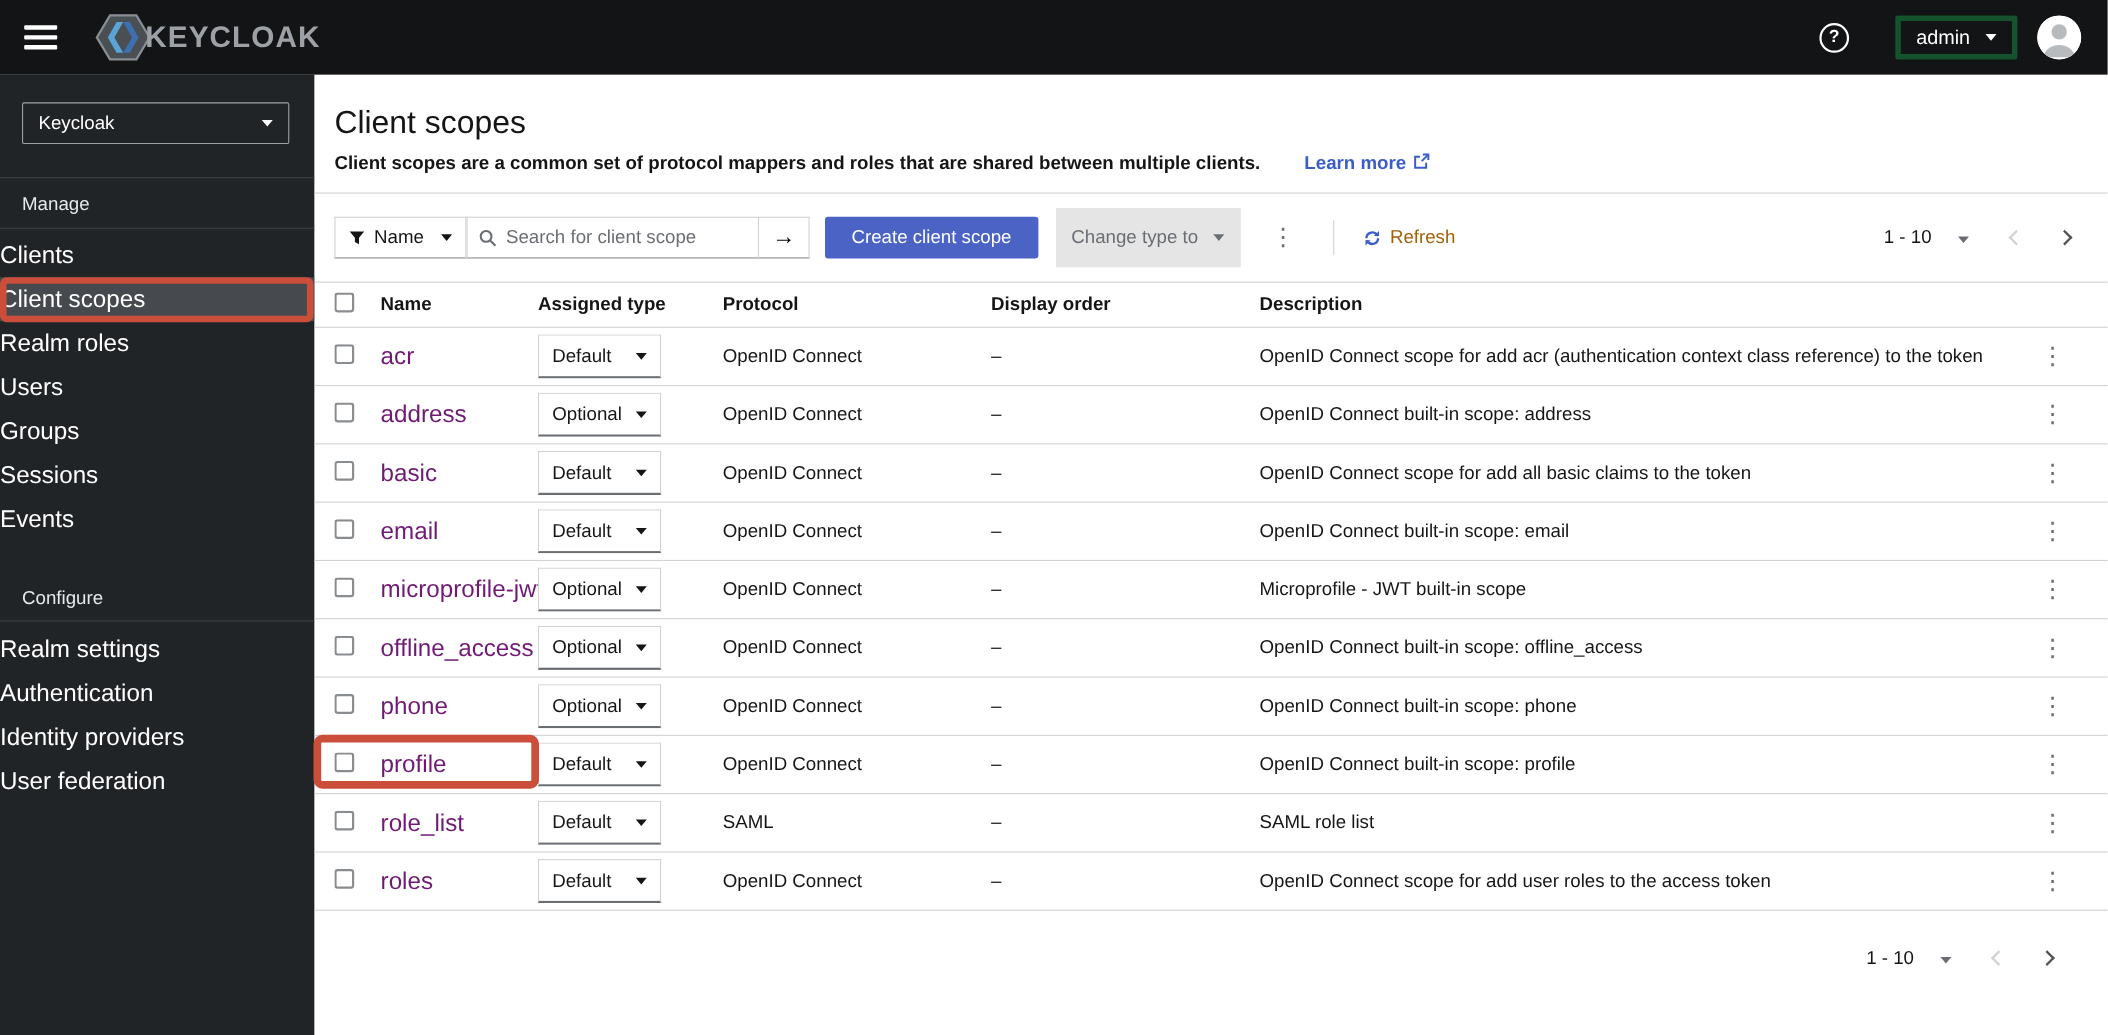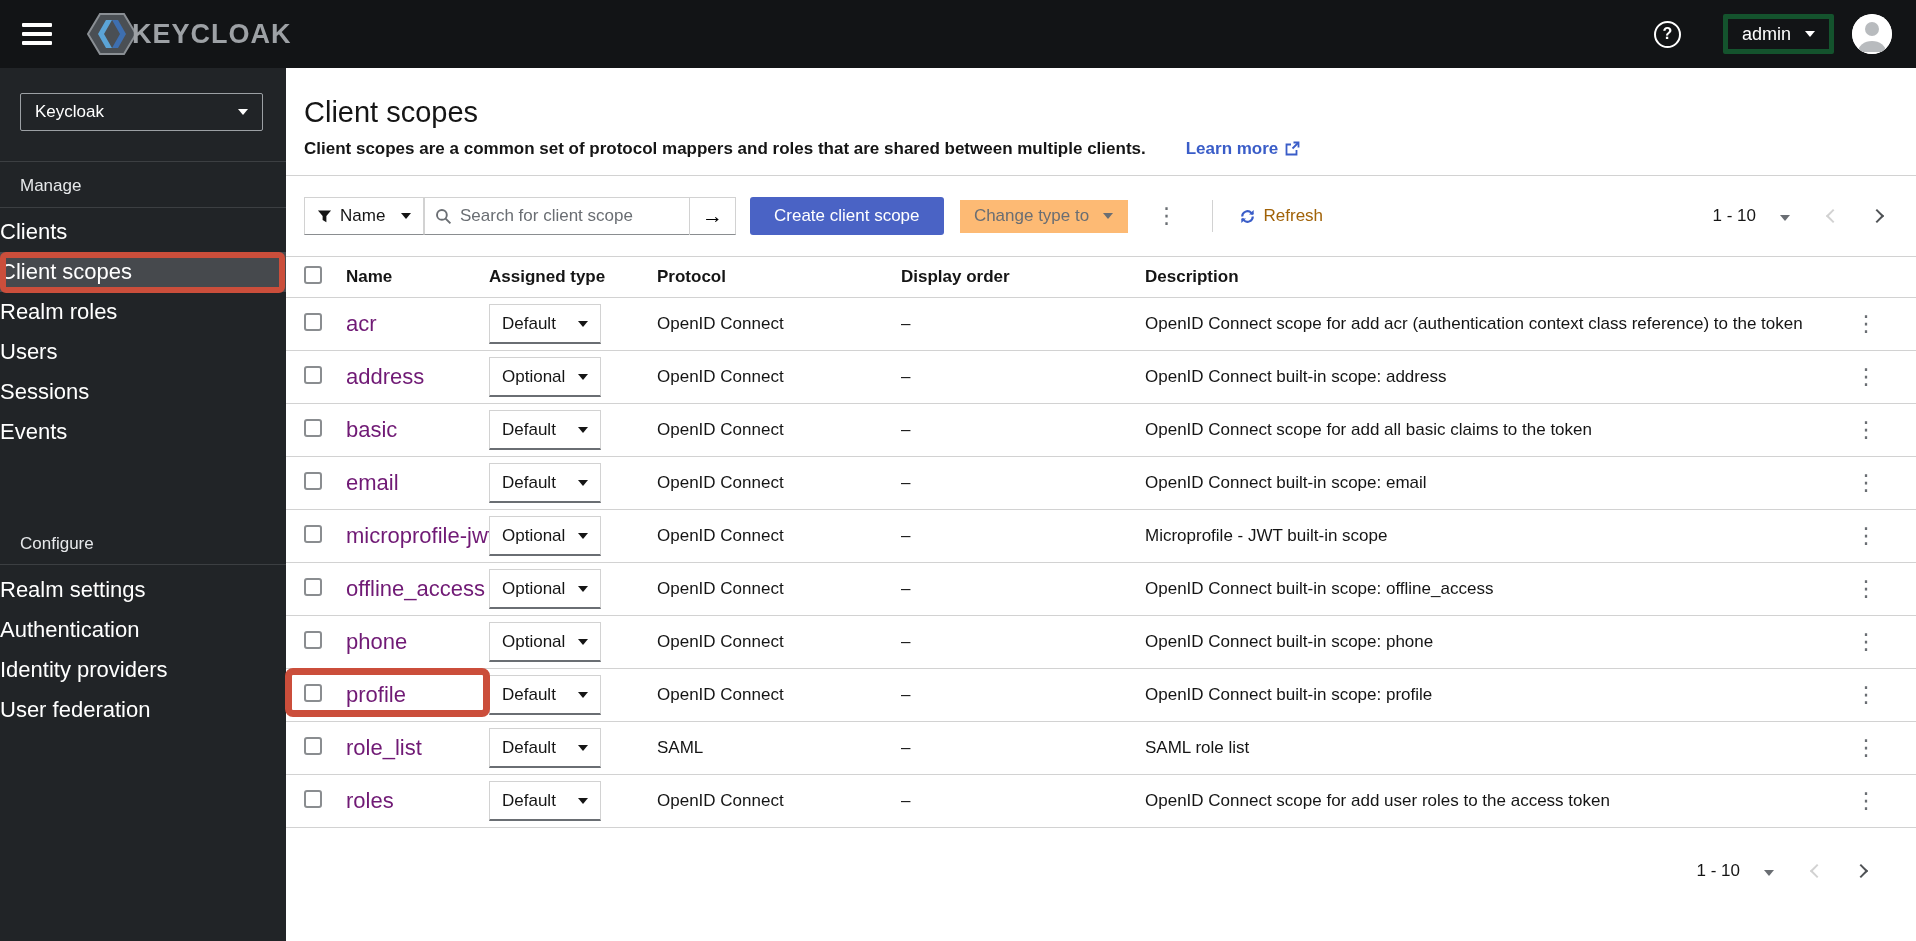--- a/index.html
+++ b/index.html
@@ -35,42 +35,42 @@
   .nav-list { position:absolute; left:0; width:286px; }
   .nav-item { height:40px; display:flex; align-items:center; color:#fff;
               font-size:22px; cursor:pointer; }
   .nav-item.selected { background:#46494d; }
 
   
   .main { position:absolute; left:286px; top:68px; width:1630px; height:873px; background:#fff; }
   .page-title { position:absolute; left:18px; top:28px; font-size:29px; font-weight:500; }
   .page-desc { position:absolute; left:18px; top:71px; font-size:17px; display:flex; align-items:center;font-weight:bold; }
   .learn-more { color:#3a5dc8; text-decoration:none; margin-left:40px; display:inline-flex;
-                align-items:center; gap:6px; }
+                align-items:flex-start; gap:6px; }
   .hdr-div { position:absolute; left:0; top:107px; width:1630px; border-top:1px solid #d2d2d2; }
 
   
   .toolbar { position:absolute; left:18px; top:129px; height:38px; display:flex; align-items:center; }
   .filter-dd { width:120px; height:38px; background:#fff; border:1px solid #d2d2d2;
                border-bottom-color:#8a8d90; display:flex; align-items:center; padding:0 12px;
                gap:8px; font-size:17px; }
   .filter-dd .caret { margin-left:auto; color:#151515; }
   .searchbox { width:312px; height:38px; background:#fff; border:1px solid #d2d2d2;
                border-bottom-color:#8a8d90; display:flex; align-items:center; }
   .searchbox svg { margin-left:10px; flex:none; }
   .searchbox input { border:none; outline:none; flex:1; height:34px; font-size:17px; min-width:0;
                      font-family:"Liberation Sans", sans-serif; color:#151515; padding-left:8px; }
   .searchbox input::placeholder { color:#6a6e73; }
   .search-go { width:46px; height:38px; border-left:1px solid #d2d2d2; display:flex;
                align-items:center; justify-content:center; font-size:21px; font-weight:bold;
                background:none; cursor:pointer; border-top:none;border-right:none;border-bottom:none; }
   .btn-primary { margin-left:14px; height:38px; padding:0 24px; background:#4a63c5; color:#fff;
                  font-size:17px; border:none; border-radius:3px; cursor:pointer;
                  font-family:"Liberation Sans", sans-serif; }
-  .btn-secondary { margin-left:16px; height:33px; width:168px; background:#fdba74; color:#6a6e73;
+  .btn-secondary { margin-left:16px; height:54px; width:168px; background:#e5e5e5; color:#6a6e73;
                    font-size:17px; border:none; display:flex; align-items:center;
                    justify-content:center; gap:14px; cursor:pointer;
                    font-family:"Liberation Sans", sans-serif; }
   .kebab { background:none; border:none; color:#6a6e73; font-size:22px; cursor:pointer;
            line-height:1; padding:4px 8px; font-family:"Liberation Sans", sans-serif; }
   .toolbar-kebab { margin-left:20px; }
   .vsep { margin-left:26px; width:1px; height:32px; background:#d2d2d2; }
   .refresh { margin-left:26px; display:flex; align-items:center; gap:8px; color:#a16207;
              font-size:17px; background:none; border:none; cursor:pointer;
              font-family:"Liberation Sans", sans-serif; }
@@ -159,20 +159,23 @@
   </div>
 
   <div class="nav-item">
     <span class="nav-label">Realm roles</span>
   </div>
 
   <div class="nav-item">
     <span class="nav-label">Users</span>
   </div>
 
+  <div class="nav-item">
+    <span class="nav-label">Groups</span>
+  </div>
 
   <div class="nav-item">
     <span class="nav-label">Sessions</span>
   </div>
 
   <div class="nav-item">
     <span class="nav-label">Events</span>
   </div>
 </div>
 

